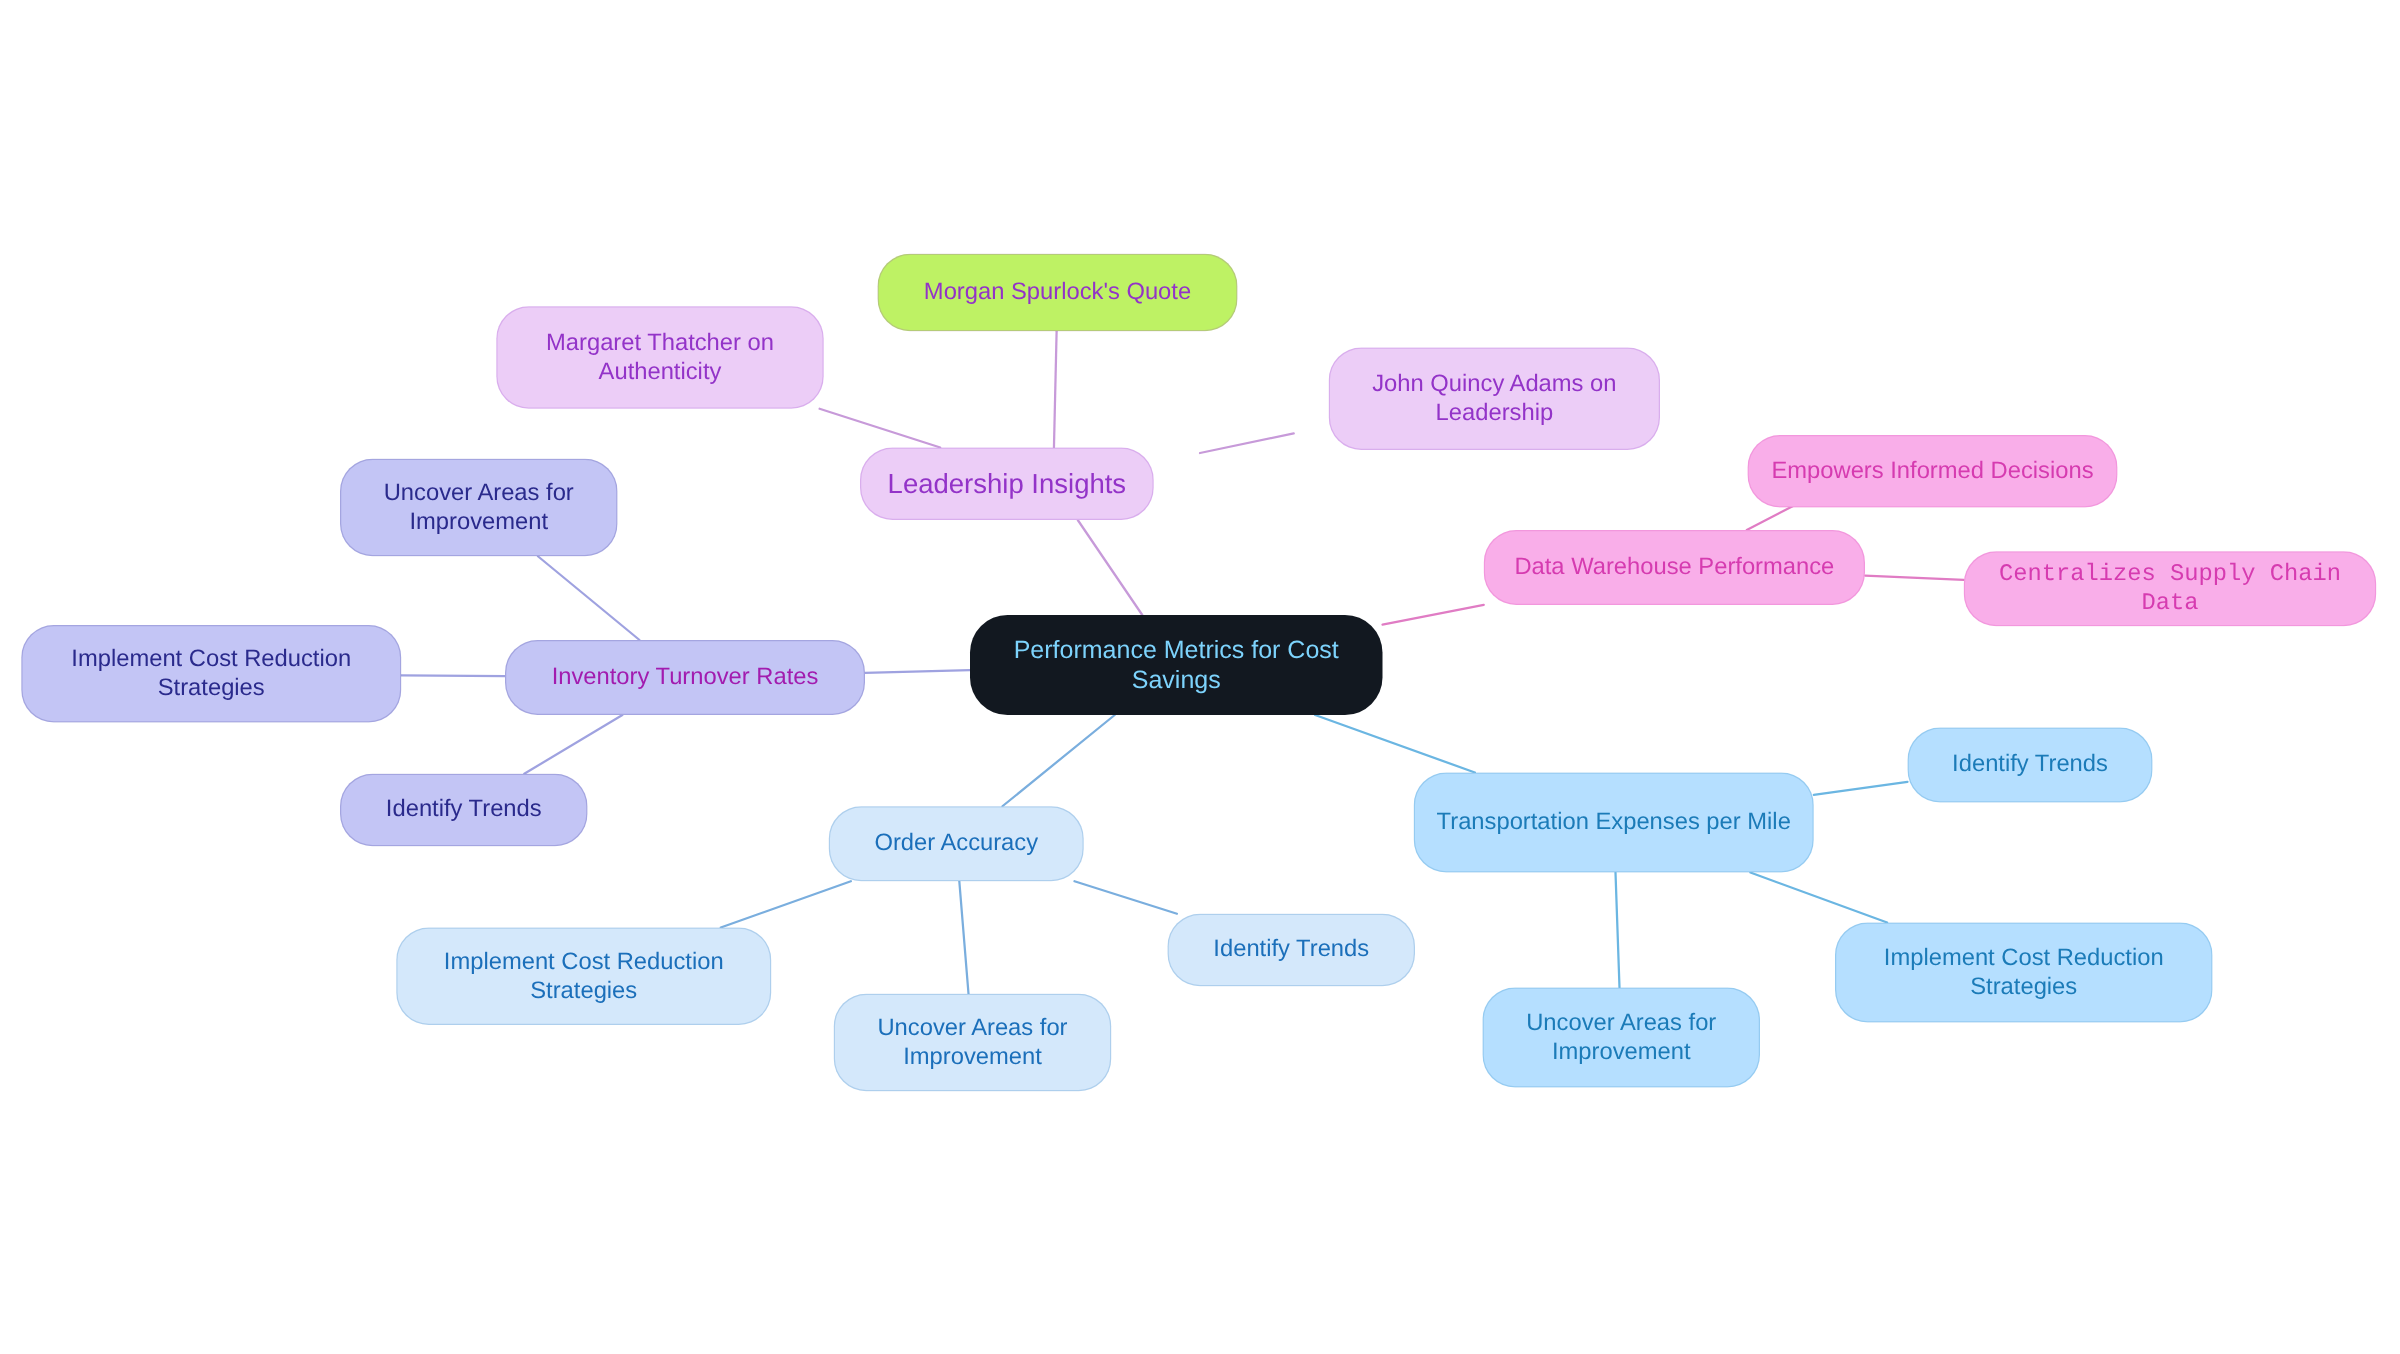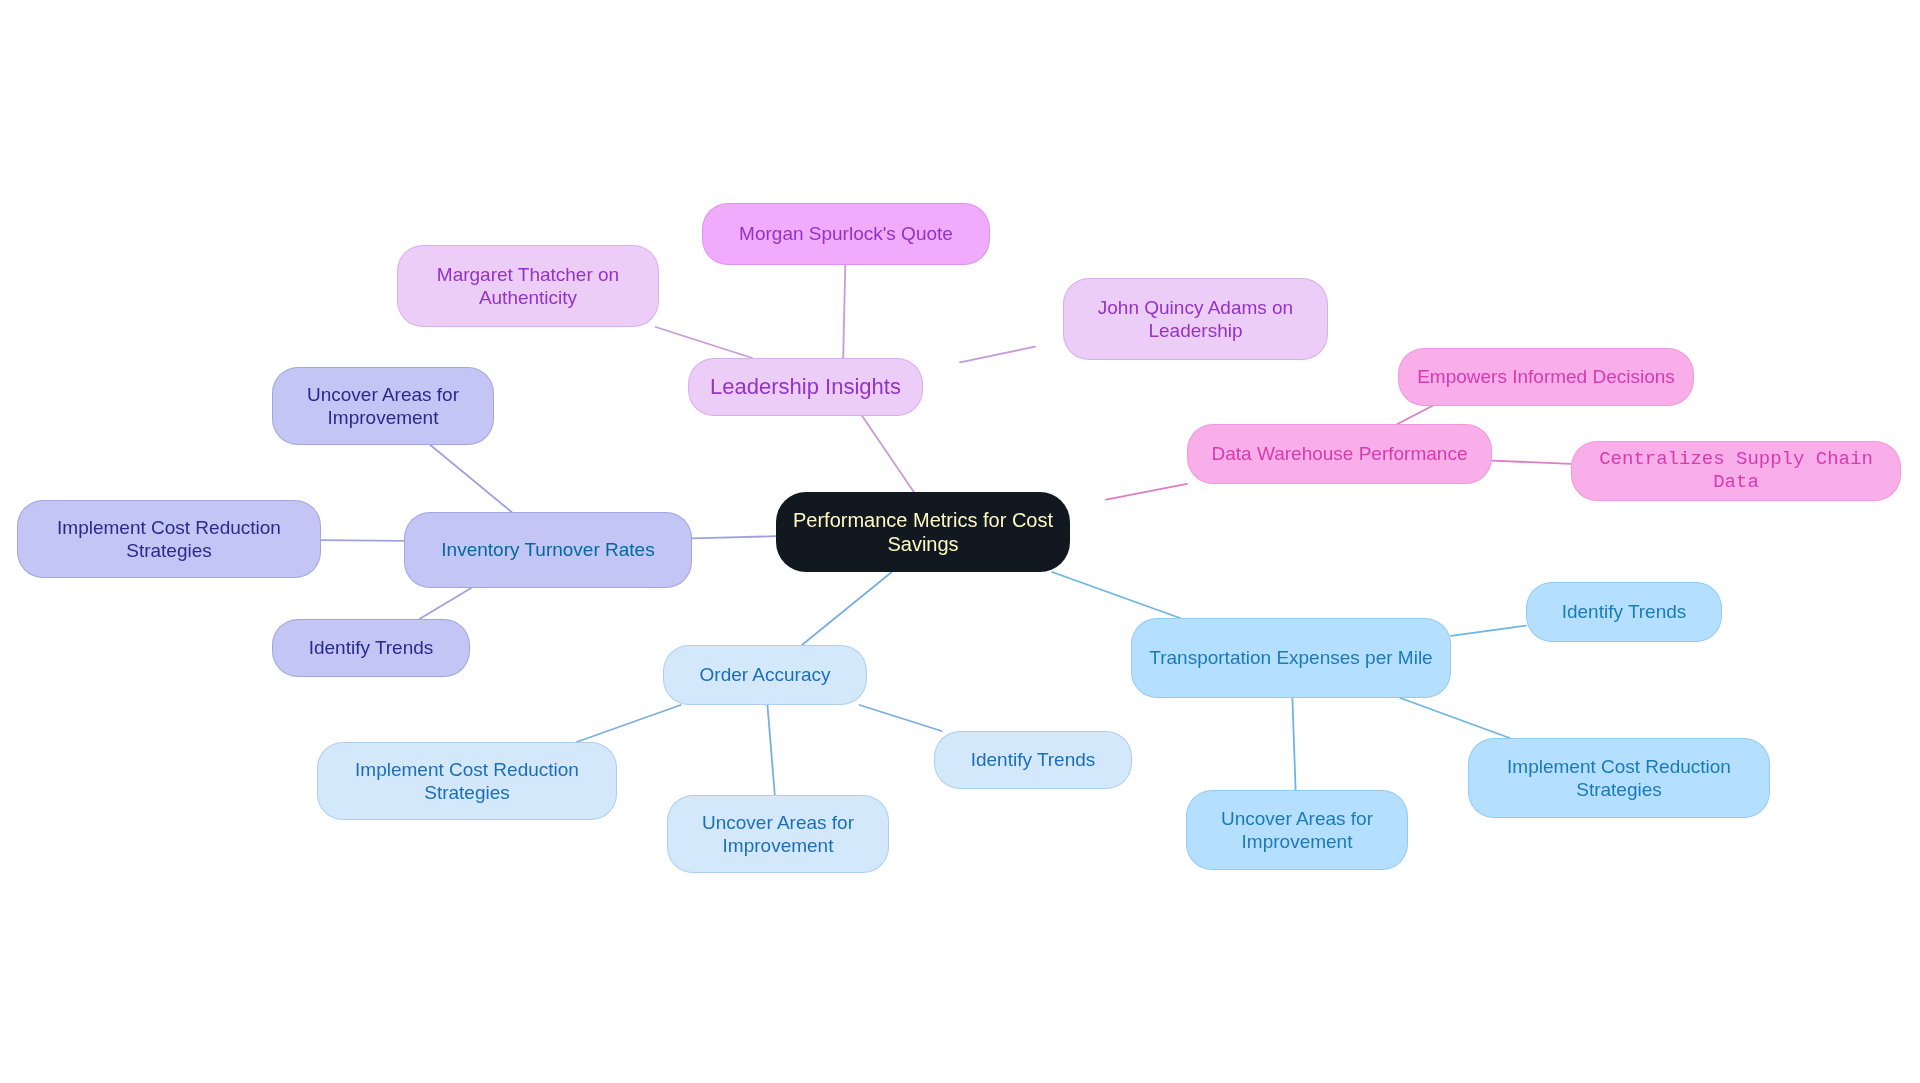--- a/index.html
+++ b/index.html
@@ -63,29 +63,29 @@
       <path d="M 891.7692307692307 572 L 801.9230769230769 645" stroke="#7aaede" stroke-width="1.8" fill="none" stroke-linecap="round"></path>
       <path d="M 680.6603773584906 705 L 576.6415094339623 742" stroke="#7aaede" stroke-width="1.8" fill="none" stroke-linecap="round"></path>
       <path d="M 767.4528301886793 705 L 774.811320754717 795" stroke="#7aaede" stroke-width="1.8" fill="none" stroke-linecap="round"></path>
       <path d="M 859.5882352941177 705 L 941.5647058823529 731" stroke="#7aaede" stroke-width="1.8" fill="none" stroke-linecap="round"></path>
       <path d="M 1052.111111111111 572 L 1179.888888888889 618" stroke="#6bb6e2" stroke-width="1.8" fill="none" stroke-linecap="round"></path>
       <path d="M 1451 635.8978978978979 L 1526 625.5375375375376" stroke="#6bb6e2" stroke-width="1.8" fill="none" stroke-linecap="round"></path>
       <path d="M 1292.3953488372092 698 L 1295.6046511627908 790" stroke="#6bb6e2" stroke-width="1.8" fill="none" stroke-linecap="round"></path>
       <path d="M 1400.3333333333333 698 L 1509.6666666666667 738" stroke="#6bb6e2" stroke-width="1.8" fill="none" stroke-linecap="round"></path>
     </svg>
   <div id="nodes">
-      <div class="node node-root" style="left: 776px; top: 492px; width: 294px; height: 80px; background: rgb(18, 24, 32); color: #fef9c3; font-size: 20px; border: none; border-radius: 30px;"><span>Performance Metrics for Cost Savings</span></div>
+      <div class="node node-root" style="left: 776px; top: 492px; width: 330px; height: 80px; background: rgb(18, 24, 32); color: #7dd3fc; font-size: 20px; border: none; border-radius: 30px;"><span>Performance Metrics for Cost Savings</span></div>
       <div class="node" style="left: 688px; top: 358px; width: 235px; height: 58px; background: rgb(236, 205, 247); color: rgb(147, 51, 200); font-size: 22px; border-color: rgba(147, 51, 200, 0.2);"><span>Leadership Insights</span></div>
       <div class="node" style="left: 397px; top: 245px; width: 262px; height: 82px; background: rgb(236, 205, 247); color: rgb(147, 51, 200); font-size: 19px; border-color: rgba(147, 51, 200, 0.2);"><span>Margaret Thatcher on Authenticity</span></div>
-      <div class="node" style="left: 702px; top: 203px; width: 288px; height: 62px; background: #f0abfc; color: rgb(147, 51, 200); font-size: 19px; border-color: rgba(147, 51, 200, 0.2);"><span>Morgan Spurlock's Quote</span></div>
+      <div class="node" style="left: 702px; top: 203px; width: 288px; height: 62px; background: #bef264; color: rgb(147, 51, 200); font-size: 19px; border-color: rgba(147, 51, 200, 0.2);"><span>Morgan Spurlock's Quote</span></div>
       <div class="node" style="left: 1035px; top: 278px; width: 265px; height: 82px; background: rgb(236, 205, 247); color: rgb(147, 51, 200); font-size: 19px; border-color: rgba(147, 51, 200, 0.2); margin-left: 28px;"><span>John Quincy Adams on Leadership</span></div>
       <div class="node" style="left: 1187px; top: 424px; width: 305px; height: 60px; background: rgb(249, 174, 233); color: rgb(214, 59, 176); font-size: 19px; border-color: rgba(214, 59, 176, 0.2);"><span>Data Warehouse Performance</span></div>
       <div class="node" style="left: 1398px; top: 318px; width: 296px; height: 58px; background: rgb(249, 174, 233); color: rgb(214, 59, 176); font-size: 19px; border-color: rgba(214, 59, 176, 0.2); margin-top: 30px;"><span>Empowers Informed Decisions</span></div>
       <div class="node" style="left: 1571px; top: 441px; width: 330px; height: 60px; background: rgb(249, 174, 233); color: rgb(214, 59, 176); font-size: 19px; border-color: rgba(214, 59, 176, 0.2); font-family: Liberation Mono, monospace;"><span>Centralizes Supply Chain Data</span></div>
-      <div class="node" style="left: 404px; top: 512px; width: 288px; height: 76px; background: rgb(195, 197, 245); color: #0369a1; font-size: 19px; border-color: rgba(42, 42, 140, 0.2); justify-content: center;"><span>Inventory Turnover Rates</span></div>
+      <div class="node" style="left: 404px; top: 512px; width: 288px; height: 60px; background: rgb(195, 197, 245); color: #a21caf; font-size: 19px; border-color: rgba(42, 42, 140, 0.2); justify-content: center;"><span>Inventory Turnover Rates</span></div>
       <div class="node" style="left: 272px; top: 367px; width: 222px; height: 78px; background: rgb(195, 197, 245); color: rgb(42, 42, 140); font-size: 19px; border-color: rgba(42, 42, 140, 0.2);"><span>Uncover Areas for Improvement</span></div>
       <div class="node" style="left: 17px; top: 500px; width: 304px; height: 78px; background: rgb(195, 197, 245); color: rgb(42, 42, 140); font-size: 19px; border-color: rgba(42, 42, 140, 0.2);"><span>Implement Cost Reduction Strategies</span></div>
       <div class="node" style="left: 272px; top: 619px; width: 198px; height: 58px; background: rgb(195, 197, 245); color: rgb(42, 42, 140); font-size: 19px; border-color: rgba(42, 42, 140, 0.2);"><span>Identify Trends</span></div>
       <div class="node" style="left: 663px; top: 645px; width: 204px; height: 60px; background: rgb(212, 232, 251); color: rgb(27, 111, 186); font-size: 19px; border-color: rgba(27, 111, 186, 0.2);"><span>Order Accuracy</span></div>
       <div class="node" style="left: 317px; top: 742px; width: 300px; height: 78px; background: rgb(212, 232, 251); color: rgb(27, 111, 186); font-size: 19px; border-color: rgba(27, 111, 186, 0.2);"><span>Implement Cost Reduction Strategies</span></div>
       <div class="node" style="left: 667px; top: 795px; width: 222px; height: 78px; background: rgb(212, 232, 251); color: rgb(27, 111, 186); font-size: 19px; border-color: rgba(27, 111, 186, 0.2);"><span>Uncover Areas for Improvement</span></div>
       <div class="node" style="left: 934px; top: 731px; width: 198px; height: 58px; background: rgb(212, 232, 251); color: rgb(27, 111, 186); font-size: 19px; border-color: rgba(27, 111, 186, 0.2);"><span>Identify Trends</span></div>
       <div class="node" style="left: 1131px; top: 618px; width: 320px; height: 80px; background: rgb(181, 223, 255); color: rgb(27, 123, 184); font-size: 19px; border-color: rgba(27, 123, 184, 0.2);"><span>Transportation Expenses per Mile</span></div>
       <div class="node" style="left: 1526px; top: 582px; width: 196px; height: 60px; background: rgb(181, 223, 255); color: rgb(27, 123, 184); font-size: 19px; border-color: rgba(27, 123, 184, 0.2);"><span>Identify Trends</span></div>
       <div class="node" style="left: 1186px; top: 790px; width: 222px; height: 80px; background: rgb(181, 223, 255); color: rgb(27, 123, 184); font-size: 19px; border-color: rgba(27, 123, 184, 0.2);"><span>Uncover Areas for Improvement</span></div>

